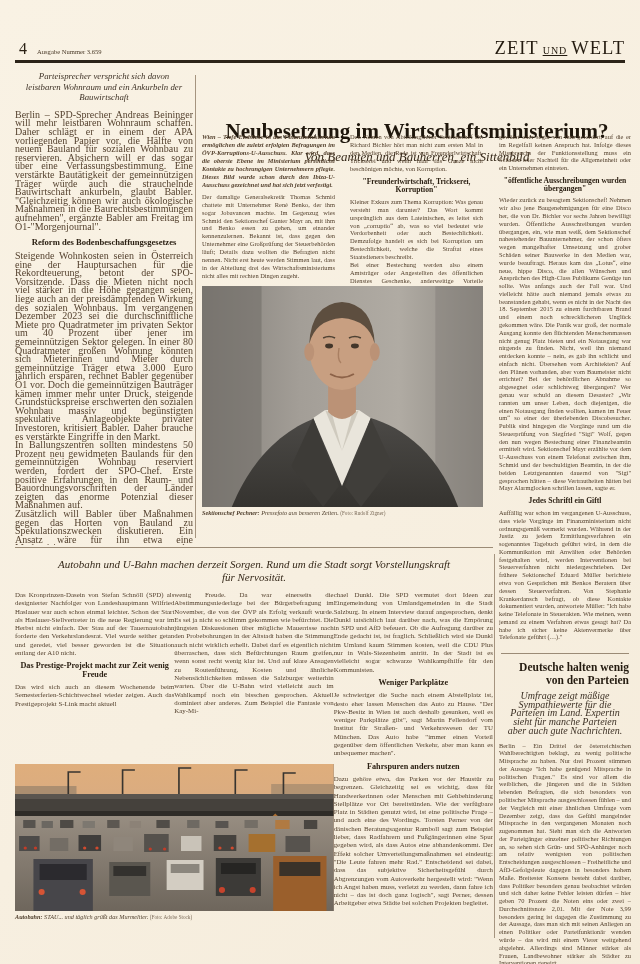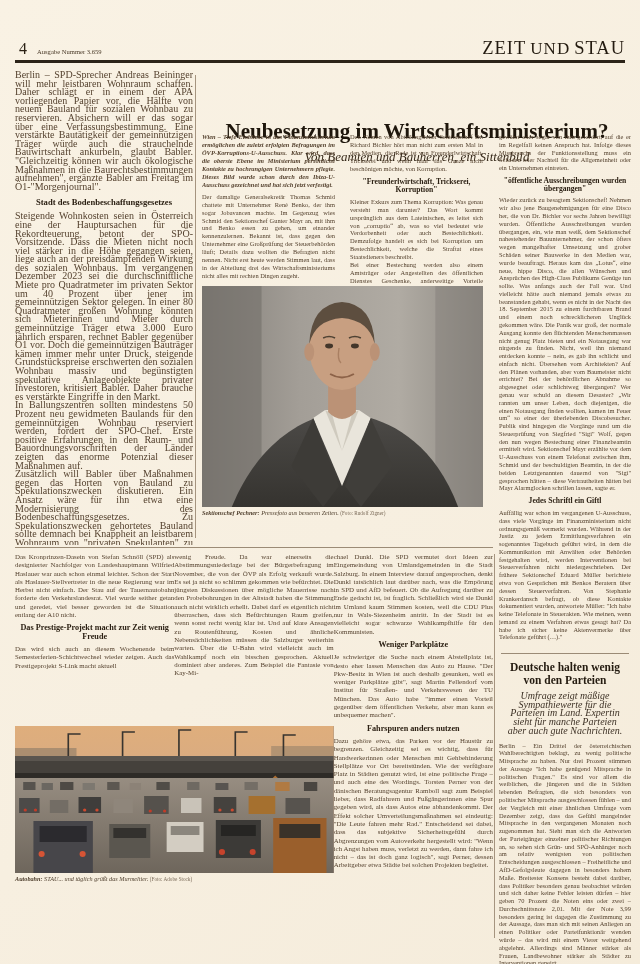--- a/index.html
+++ b/index.html
@@ -13,21 +13,21 @@
   
   .hdr{ position:absolute; left:15px; top:36px; width:610px; height:24px; }
   .hdr-left{ position:absolute; left:4px; bottom:2px; display:flex; align-items:baseline; gap:10px; }
   .pagenum{ font-size:16px; color:#2a2114; }
   .issue{ font-size:6.6px; color:#4a3a28; }
   .section{ position:absolute; left:50%; transform:translateX(-50%); bottom:2px;
     font-size:14.5px; letter-spacing:3px; color:#241b10; }
   .masthead{ position:absolute; right:0; bottom:1px; display:flex; align-items:baseline; gap:4px;
     color:#241b10; letter-spacing:1px;text-align:center; }
   .mh-big{ font-size:18.5px; }
-  .mh-small{ font-size:17px; }
+  .mh-small{ font-size:10px;text-decoration:underline; }
   .hdr-rule{ position:absolute; left:15px; top:60px; width:610px; height:2.5px; background:#2c2419; }
 
   
   .jtx{ text-align:justify; hyphens:auto; }
   .subhead{ font-weight:bold; text-align:center; color:#2c2114; }
   .caption{ font-size:6.2px; color:#4e3e2c; margin-top:2px; }
   .caption .credit{ font-size:5.2px; color:#7a6a58; }
 
   
   .bauland{ position:absolute; left:15px; top:71px; width:178px; height:474px; overflow:hidden; }
@@ -50,21 +50,21 @@
   .lead-para{ font-weight:bold; font-style:italic; margin-bottom:4px; }
   .m-subhead{ font-size:7.6px; margin:5px 0 4px; }
   .main-photo-block{ grid-column:1/3; margin-top:2px; }
   .photo-frame{ width:100%; display:block; background:#908c86; }
 
   
   .right-rail{ position:absolute; left:499px; top:133px; width:132px; }
   .rc3{ height:515px; overflow:hidden; }
   .rz{ font-size:6.4px; line-height:7.78px; }
   .rail-rule{ border-top:1px solid #9b8b76; margin:5px 2px 7px; }
-  .parteien h2{ font-size:11.5px; line-height:13px; text-align:center; color:#241b10; margin:2px 2px 5px; }
+  .parteien h2{ font-size:11.5px; line-height:13px; text-align:right; color:#241b10; margin:2px 2px 5px; }
   .parteien .deck{ font-size:10px; line-height:8.7px; text-align:center; font-style:italic;
      color:#3e3226; margin:0 8px 6px; }
 
   
   .mid-rule{ position:absolute; left:15px; top:547px; width:478px; height:1px; background:#9b8b76; }
   .vrule2{ position:absolute; left:494px; top:554px; width:1px; height:384px; background:#a5947f; }
   .verkehr{ position:absolute; left:15px; top:553px; width:478px; }
   .verkehr h1{ font-size:16px; line-height:1.05; text-align:center; color:#1e160c; }
   .verkehr .deck{ font-size:11px; line-height:13px; font-style:italic; text-align:center;
      color:#36291a; margin:5px 40px 7px; }
@@ -83,28 +83,29 @@
 <div class="page">
 
   <div class="hdr">
     <div class="hdr-left">
       <span class="pagenum">4</span>
       <span class="issue">Ausgabe Nummer 3.659</span>
     </div>
     <div class="masthead">
       <span class="mh-big">ZEIT</span>
       <span class="mh-small">UND</span>
-      <span class="mh-big">STAU</span>
+      <span class="mh-big">WELT</span>
     </div>
   </div>
   <div class="hdr-rule"></div>
 
   <div class="bauland">
+    <div class="deck">Parteisprecher verspricht sich davon leistbaren Wohnraum und ein Ankurbeln der Bauwirtschaft</div>
     <div class="bz jtx">Berlin – SPD-Sprecher Andreas Beininger will mehr leistbaren Wohnraum schaffen. Daher schlägt er in einem der APA vorliegenden Papier vor, die Hälfte von neuem Bauland für sozialen Wohnbau zu reservieren. Absichern will er das sogar über eine Verfassungsbestimmung. Eine verstärkte Bautätigkeit der gemeinnützigen Träger würde auch die strauchelnde Bauwirtschaft ankurbeln, glaubt Babler. "Gleichzeitig können wir auch ökologische Maßnahmen in die Baurechtsbestimmungen aufnehmen", ergänzte Babler am Freitag im Ö1-"Morgenjournal".</div>
-    <div class="subhead">Stadt des Bodenbeschaffungsgesetzes</div>
+    <div class="subhead">Reform des Bodenbeschaffungsgesetzes</div>
     <div class="bz jtx">Steigende Wohnkosten seien in Österreich eine der Hauptursachen für die Rekordteuerung, betont der SPÖ-Vorsitzende. Dass die Mieten nicht noch viel stärker in die Höhe gegangen seien, liege auch an der preisdämpfenden Wirkung des sozialen Wohnbaus. Im vergangenen Dezember 2023 sei die durchschnittliche Miete pro Quadratmeter im privaten Sektor um 40 Prozent über jener im gemeinnützigen Sektor gelegen. In einer 80 Quadratmeter großen Wohnung könnten sich Mieterinnen und Mieter durch gemeinnützige Träger etwa 3.000 Euro jährlich ersparen, rechnet Babler gegenüber Ö1 vor. Doch die gemeinnützigen Bauträger kämen immer mehr unter Druck, steigende Grundstückspreise erschwerten den sozialen Wohnbau massiv und begünstigten spekulative Anlageobjekte privater Investoren, kritisiert Babler. Daher brauche es verstärkte Eingriffe in den Markt.</div>
     <div class="bz jtx">In Ballungszentren sollten mindestens 50 Prozent neu gewidmeten Baulands für den gemeinnützigen Wohnbau reserviert werden, fordert der SPÖ-Chef. Erste positive Erfahrungen in den Raum- und Bauordnungsvorschriften der Länder zeigten das enorme Potenzial dieser Maßnahmen auf.</div>
     <div class="bz jtx">Zusätzlich will Babler über Maßnahmen gegen das Horten von Bauland zu Spekulationszwecken diskutieren. Ein Ansatz wäre für ihn etwa eine Modernisierung des Bodenbeschaffungsgesetzes. Zu Spekulationszwecken gehortetes Bauland sollte demnach bei Knappheit an leistbarem Wohnraum von "privaten Spekulanten" zu Kommunen und gemeinnützigen Trägern wandern. Der "Expertinnenrat" der SPÖ sei bereits mit der Ausarbeitung von Reformvorschlägen beauftragt.</div>
   </div>
 
   <div class="vrule1"></div>
 
   <div class="main-head">
     <h1>Neubesetzung im Wirtschaftsministerium?</h1>
     <div class="deck">Von Beamten und Bauherren, ein Sittenbild</div>
@@ -184,20 +185,21 @@
       <h2>Deutsche halten wenig von den Parteien</h2>
       <div class="deck">Umfrage zeigt mäßige Sympathiewerte für die Parteien im Land. Expertin sieht für manche Parteien aber auch gute Nachrichten.</div>
       <div class="rz jtx">Berlin – Ein Drittel der österreichischen Wahlberechtigten beklagt, zu wenig politische Mitsprache zu haben. Nur drei Prozent stimmen der Aussage "Ich habe genügend Mitsprache in politischen Fragen." Es sind vor allem die weiblichen, die jüngeren und die in Städten lebenden Befragten, die sich besonders von politischer Mitsprache ausgeschlossen fühlen – und der Vergleich mit einer ähnlichen Umfrage vom Dezember zeigt, dass das Gefühl mangelnder Mitsprache in den vergangenen Monaten noch zugenommen hat. Sieht man sich die Antworten der Parteigänger einzelner politischer Richtungen an, so sehen sich Grün- und SPÖ-Anhänger noch am relativ wenigsten von politischen Entscheidungen ausgeschlossen – Freiheitliche und AfD-Gefolgsleute dagegen in besonders hohem Maße. Breitester Konsens besteht dabei darüber, dass Politiker besonders genau beobachtet würden und sich daher keine Fehler leisten dürfen – hier geben 70 Prozent die Noten eins oder zwei – Durchschnittsnote 2,01. Mit der Note 3,99 besonders gering ist dagegen die Zustimmung zu der Aussage, dass man sich mit seinen Anliegen an einen Politiker oder Parteifunktionär wenden würde – das wird mit einem Vierer weitgehend abgelehnt. Allerdings sind Männer stärker als Frauen, Landbewohner stärker als Städter zu Interventionen geneigt.</div>
     </div>
   </div>
 
   <div class="mid-rule"></div>
   <div class="vrule2"></div>
 
   <div class="verkehr">
+    <div class="deck">Autobahn und U-Bahn machen derzeit Sorgen. Rund um die Stadt sorgt Vorstellungskraft für Nervosität.</div>
     <div class="v-grid">
       <div class="va vz jtx">
         <div>Das Kronprinzen-Dasein von Stefan Schnöll (SPD) als designierter Nachfolger von Landeshauptmann Wilfried Haslauer war auch schon einmal leichter. Schon der Start als Haslauer-Stellvertreter in die neue Regierung war im Herbst nicht einfach. Der Stau auf der Tauernautobahn forderte den Verkehrslandesrat. Viel wurde seither getan und geredet, viel besser geworden ist die Situation entlang der A10 nicht.</div>
         <div class="subhead v-subhead">Das Prestige-Projekt macht zur Zeit wenig Freude</div>
         <div>Das wird sich auch an diesem Wochenende beim Semesterferien-Schichtwechsel wieder zeigen. Auch das Prestigeprojekt S-Link macht aktuell</div>
       </div>
       <div class="vb vz jtx">
         <div>wenig Freude. Da war einerseits die Abstimmungsniederlage bei der Bürgerbefragung im November, die von der ÖVP als Erfolg verkauft wurde. Es sei ja nicht so schlimm gekommen wie befürchtet. Die jüngsten Diskussionen über mögliche Mauerrisse nach den Probebohrungen in der Altstadt haben die Stimmung auch nicht wirklich erhellt. Dabei darf es eigentlich nicht überraschen, dass sich Befürchtungen Raum greifen, wenn sonst recht wenig klar ist. Und auf klare Ansagen zu Routenführung, Kosten und ähnliche Nebensächlichkeiten müssen die Salzburger weiterhin warten. Über die U-Bahn wird vielleicht auch im Wahlkampf noch ein bisschen gesprochen. Aktuell dominiert aber anderes. Zum Beispiel die Fantasie von Kay-Mi-</div>
       </div>
       <div class="vc vz jtx">

